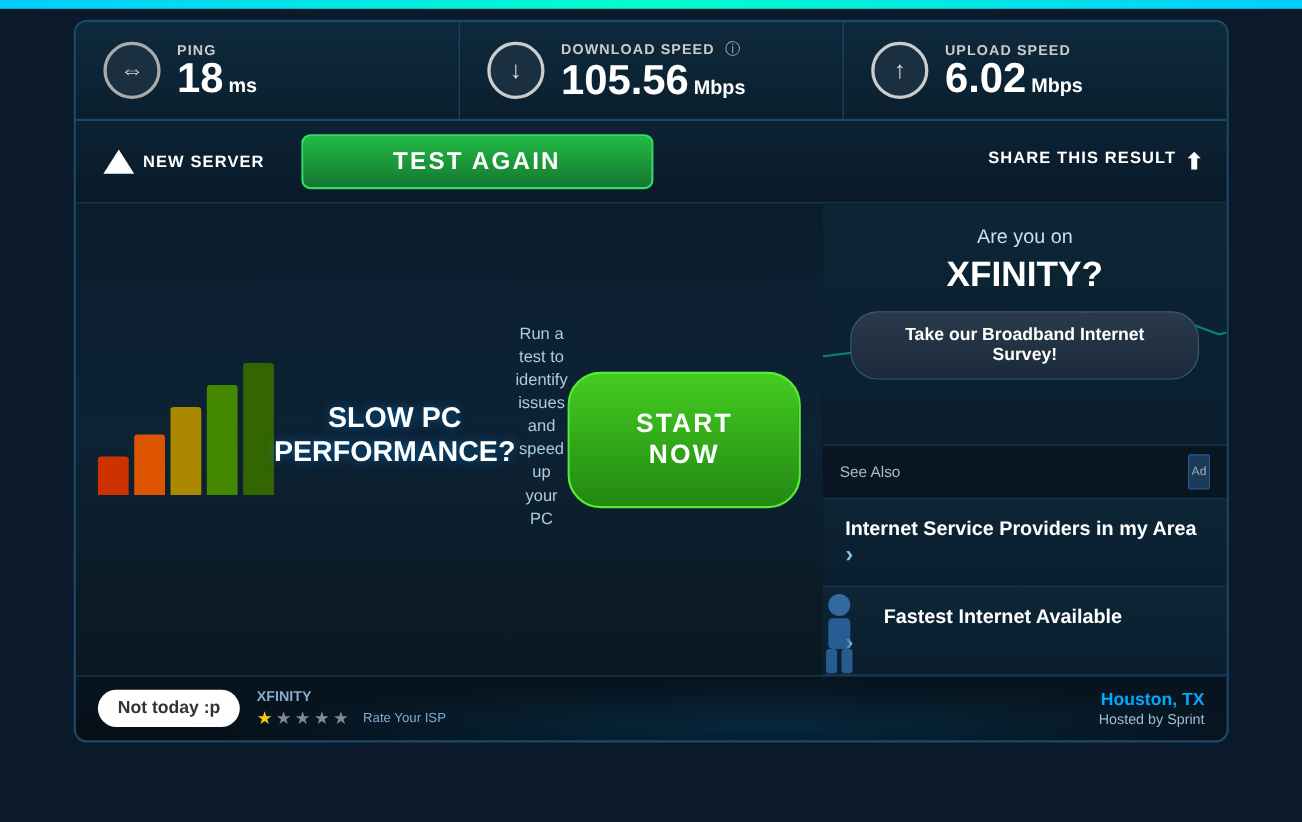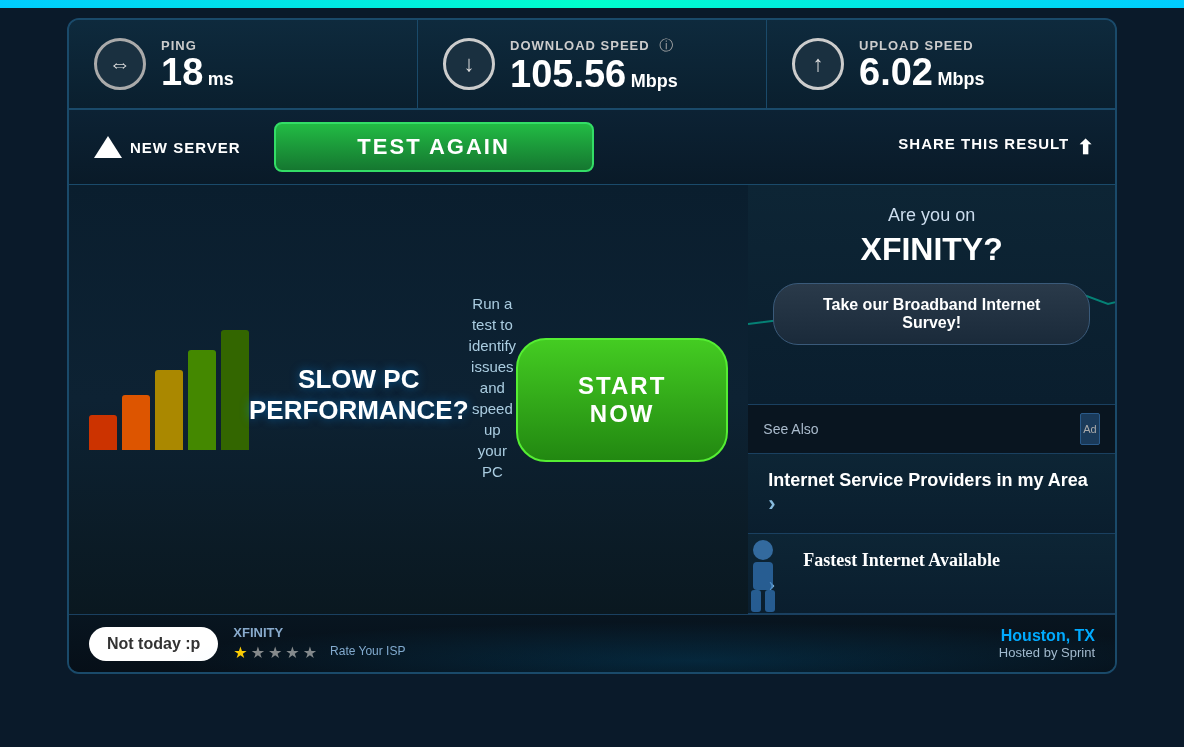--- a/index.html
+++ b/index.html
@@ -489,21 +489,21 @@
       <div class="see-also-bar">
         <span class="see-also-label">See Also</span>
         <div class="ad-icon">Ad</div>
       </div>
 
       <div class="link-item" style="position:relative;">
         <span class="link-text">Internet Service Providers in my Area</span>
         <span class="chevron">›</span>
       </div>
 
-      <div class="link-item" style="position:relative; min-height:70px;font-family:Liberation Serif, serif;">
+      <div class="link-item" style="position:relative; min-height:70px;">
 
         <svg style="position:absolute;left:-5px;bottom:0;width:40px;height:75px;opacity:0.7" viewBox="0 0 40 75">
           <circle cx="20" cy="12" r="10" fill="#4488cc"></circle>
           <rect x="10" y="24" width="20" height="28" rx="4" fill="#3377bb"></rect>
           <rect x="8" y="52" width="10" height="22" rx="3" fill="#3377bb"></rect>
           <rect x="22" y="52" width="10" height="22" rx="3" fill="#3377bb"></rect>
         </svg>
         <span class="link-text" style="margin-left:35px;">Fastest Internet Available</span>
         <span class="chevron">›</span>
       </div>

